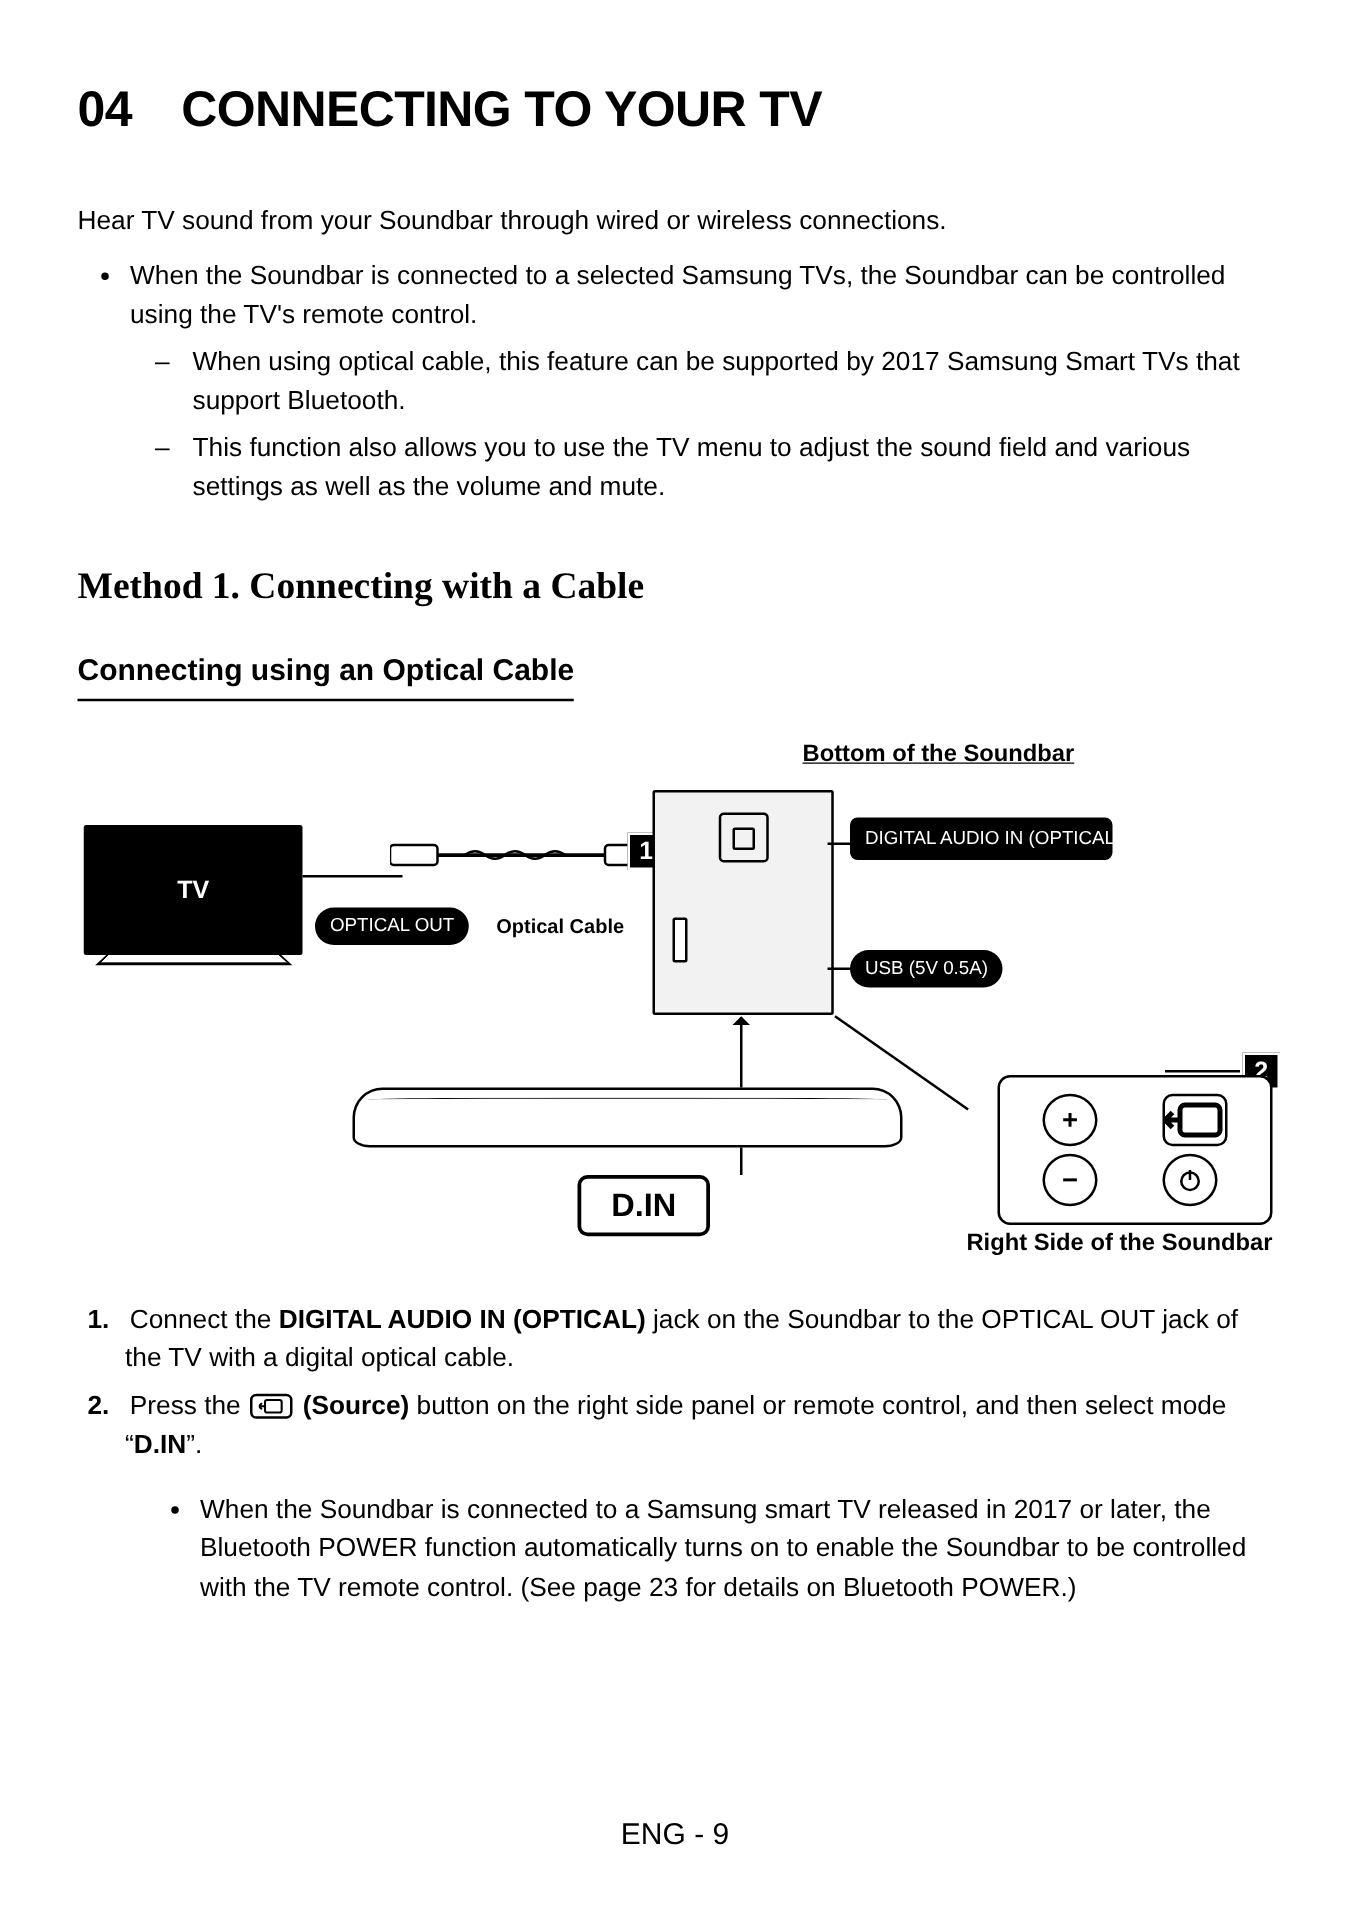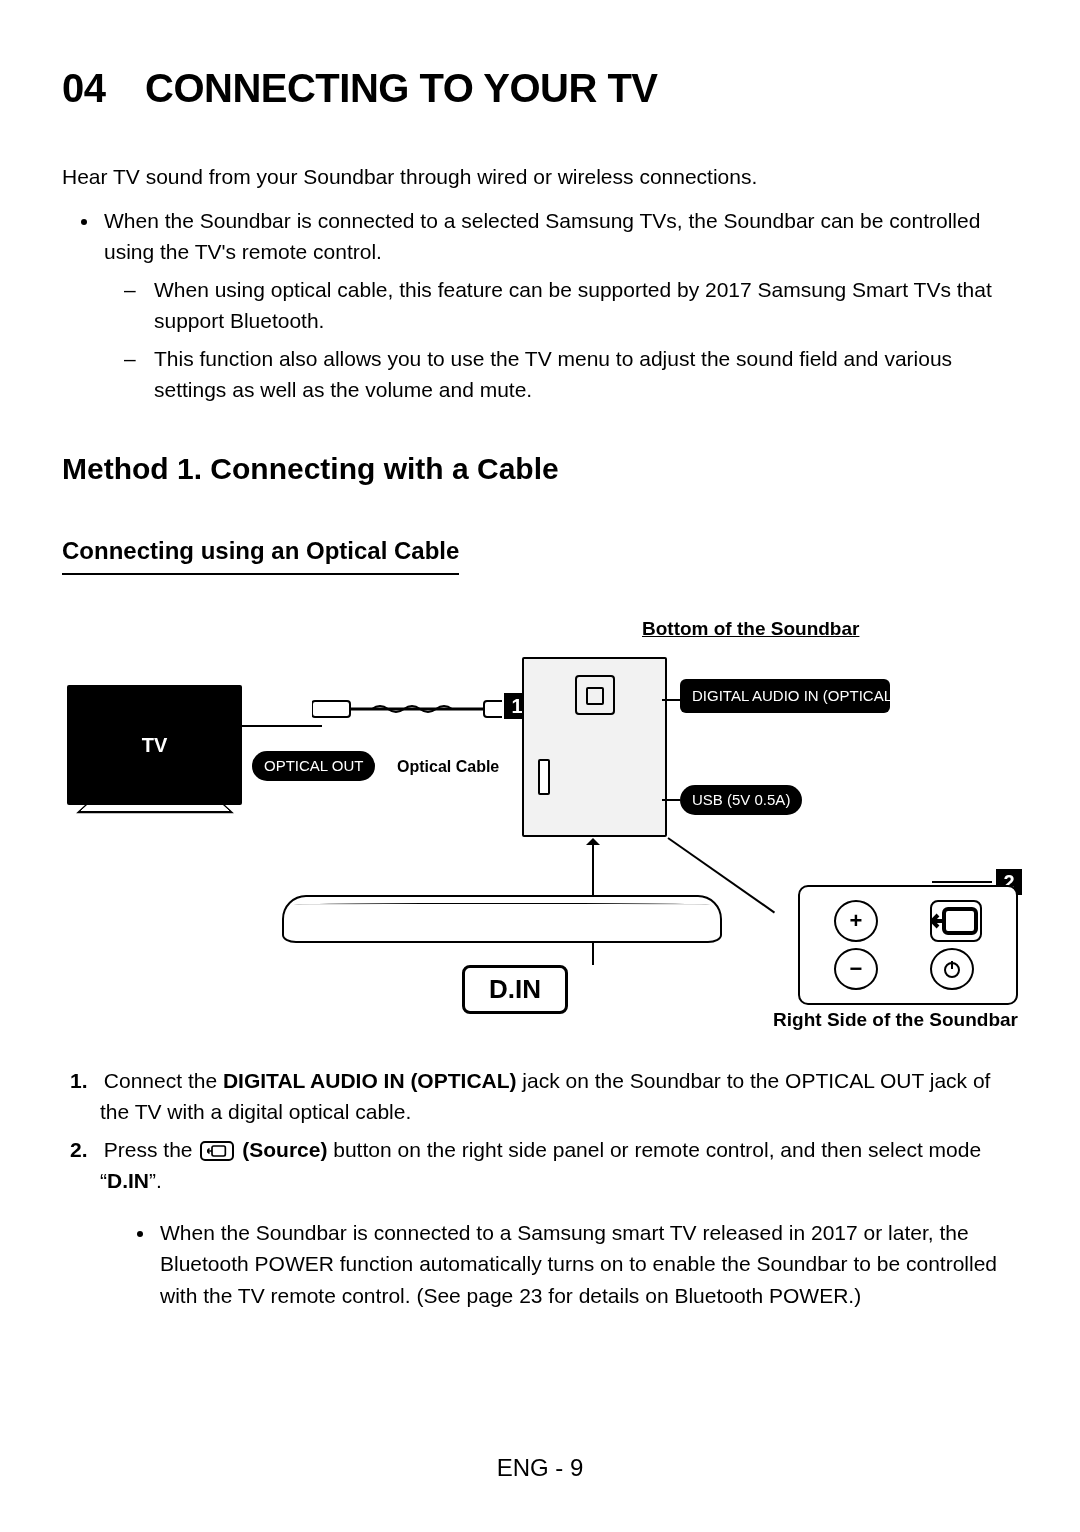--- a/index.html
+++ b/index.html
@@ -42,29 +42,30 @@
   }
   .ul2 > li::before {
     content: "–";
     display: inline-block;
     width: 30px;
     text-indent: 0;
   }
   .h2 {
     font-size: 30px;
     font-weight: 700;
-    margin-bottom: 42px;
+    margin-bottom: 28px;
+    font-family: Liberation Serif, serif;
   }
   .h3 {
     font-size: 24px;
     font-weight: 700;
     display: inline-block;
     padding-bottom: 4px;
     border-bottom: 2px solid #000;
-    margin-bottom: 40px;
+    margin-bottom: 29px;
   }
   .diagram {
     position: relative;
     width: 956px;
     height: 420px;
     margin-bottom: 30px;
   }
   .diagram .lbl-top {
     position: absolute;
     top: 0;
@@ -82,21 +83,21 @@
   }
   
   .tv {
     position: absolute;
     left: 5px;
     top: 70px;
     width: 175px;
     height: 110px;
   }
   .tv-screen {
-    width: 100%; height: 120px;
+    width: 100%; height: 104px;
     background: #000;
     border-radius: 2px;
     display: flex; align-items: center; justify-content: center;
     color: #fff; font-weight: 600; font-size: 20px;
   }
   .tv-stand {
     width: 140px; height: 8px; margin: 0 auto;
     border-bottom: 2px solid #000;
     border-left: 2px solid #000; border-right: 2px solid #000;
     transform: perspective(30px) rotateX(25deg);

